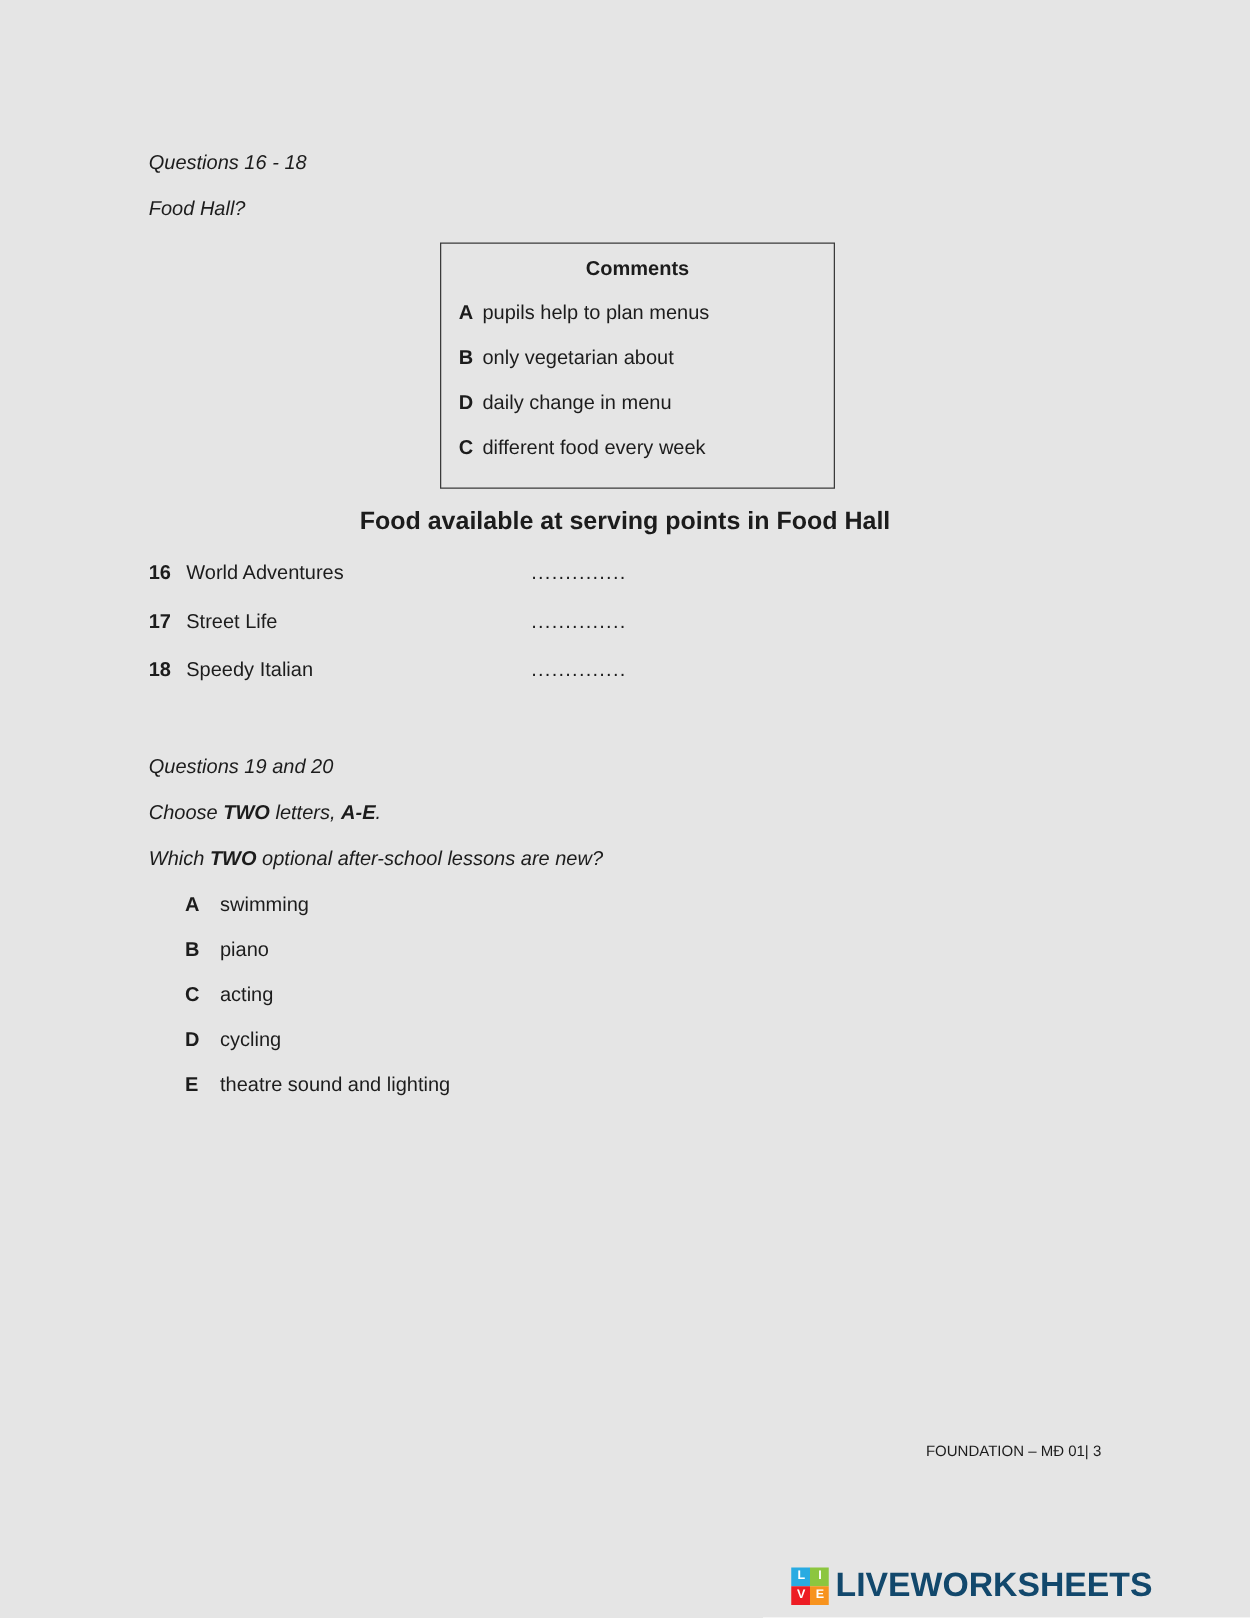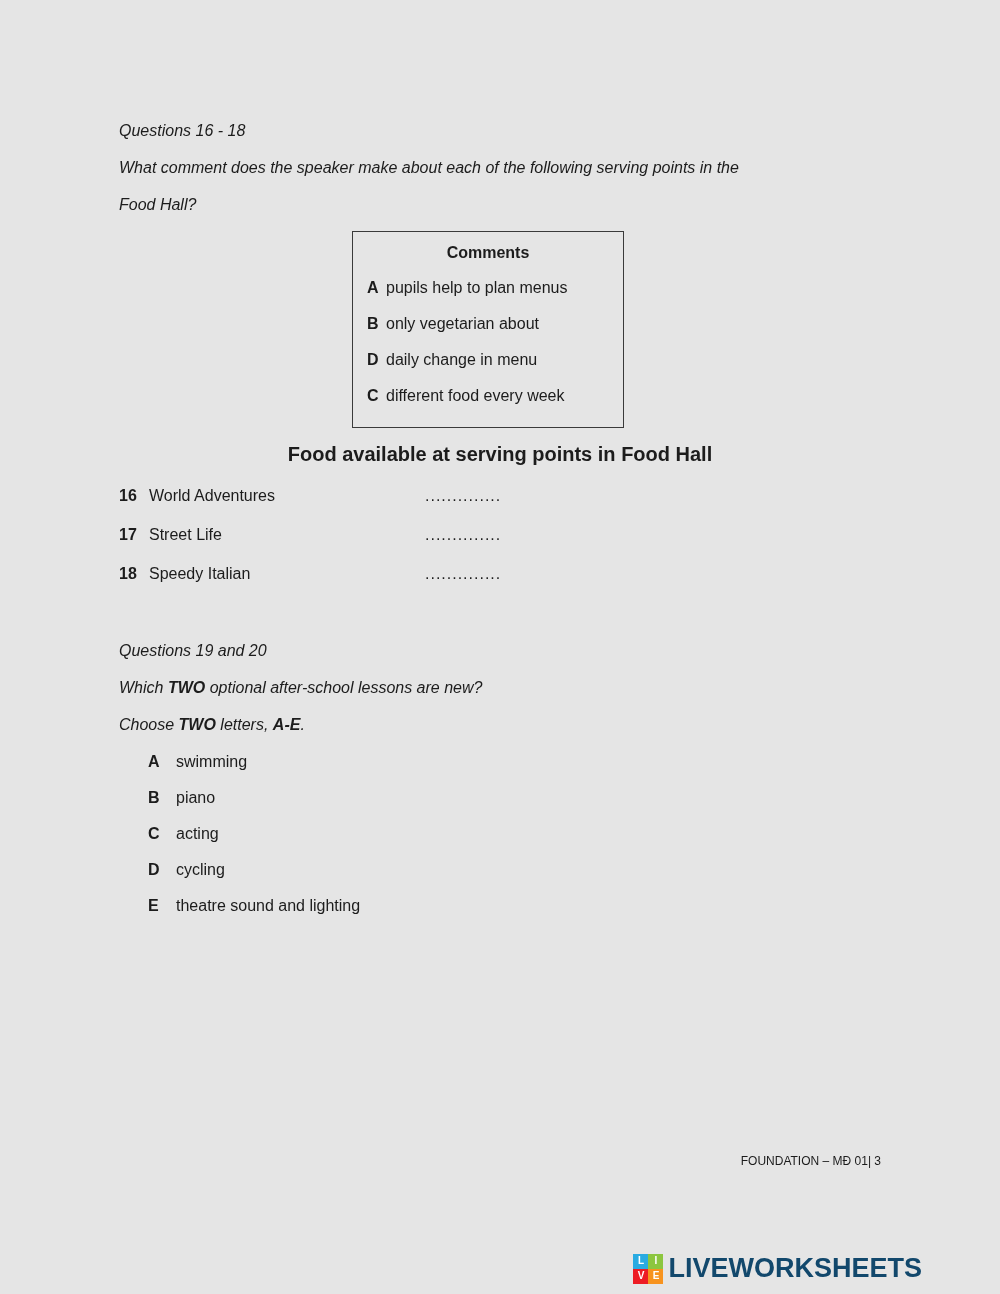--- a/index.html
+++ b/index.html
@@ -25,21 +25,21 @@
   }
   .line {
     line-height: 21px;
     margin-bottom: 16px;
   }
   .it { font-style: italic; }
   .b { font-weight: bold; }
 
   
   .comments-box {
-    width: 272px;
+    width: 316px;
     margin-left: 233px;
     margin-top: 10px;
     margin-bottom: 16px;
     border: 1px solid #3a3a3a;
     padding: 10px 14px 6px 14px;
   }
   .comments-title {
     text-align: center;
     font-weight: bold;
     line-height: 21px;
@@ -143,21 +143,20 @@
   }
 </style>
 </head>
 <body>
 
 <div class="page">
   <div class="content">
 
     <p class="line it">Questions 16 - 18</p>
 
-    <p class="line it">What comment does the speaker make about each of the following serving points in the</p>
 
     <p class="line it">Food Hall?</p>
 
 
     <div class="comments-box">
       <div class="comments-title">Comments</div>
 
       <div class="comment-opt">
         <span class="letter">A</span><span>pupils help to plan menus</span>
       </div>
@@ -186,25 +185,25 @@
     </div>
     <div class="q-row">
       <span class="num">18</span>
       <span class="label">Speedy Italian</span>
       <span class="blank">..............</span>
     </div>
 
     <p class="line it section-gap">Questions 19 and 20</p>
 
     <p class="line it">
+      <span>Choose </span><span class="b">TWO</span><span> letters, </span><span class="b">A-E</span><span>.</span>
+    </p>
+
+    <p class="line it">
       <span>Which </span><span class="b">TWO</span><span> optional after-school lessons are new?</span>
-    </p>
-
-    <p class="line it">
-      <span>Choose </span><span class="b">TWO</span><span> letters, </span><span class="b">A-E</span><span>.</span>
     </p>
 
     <div class="choice-row">
       <span class="letter">A</span>
       <span>swimming</span>
     </div>
     <div class="choice-row">
       <span class="letter">B</span>
       <span>piano</span>
     </div>

